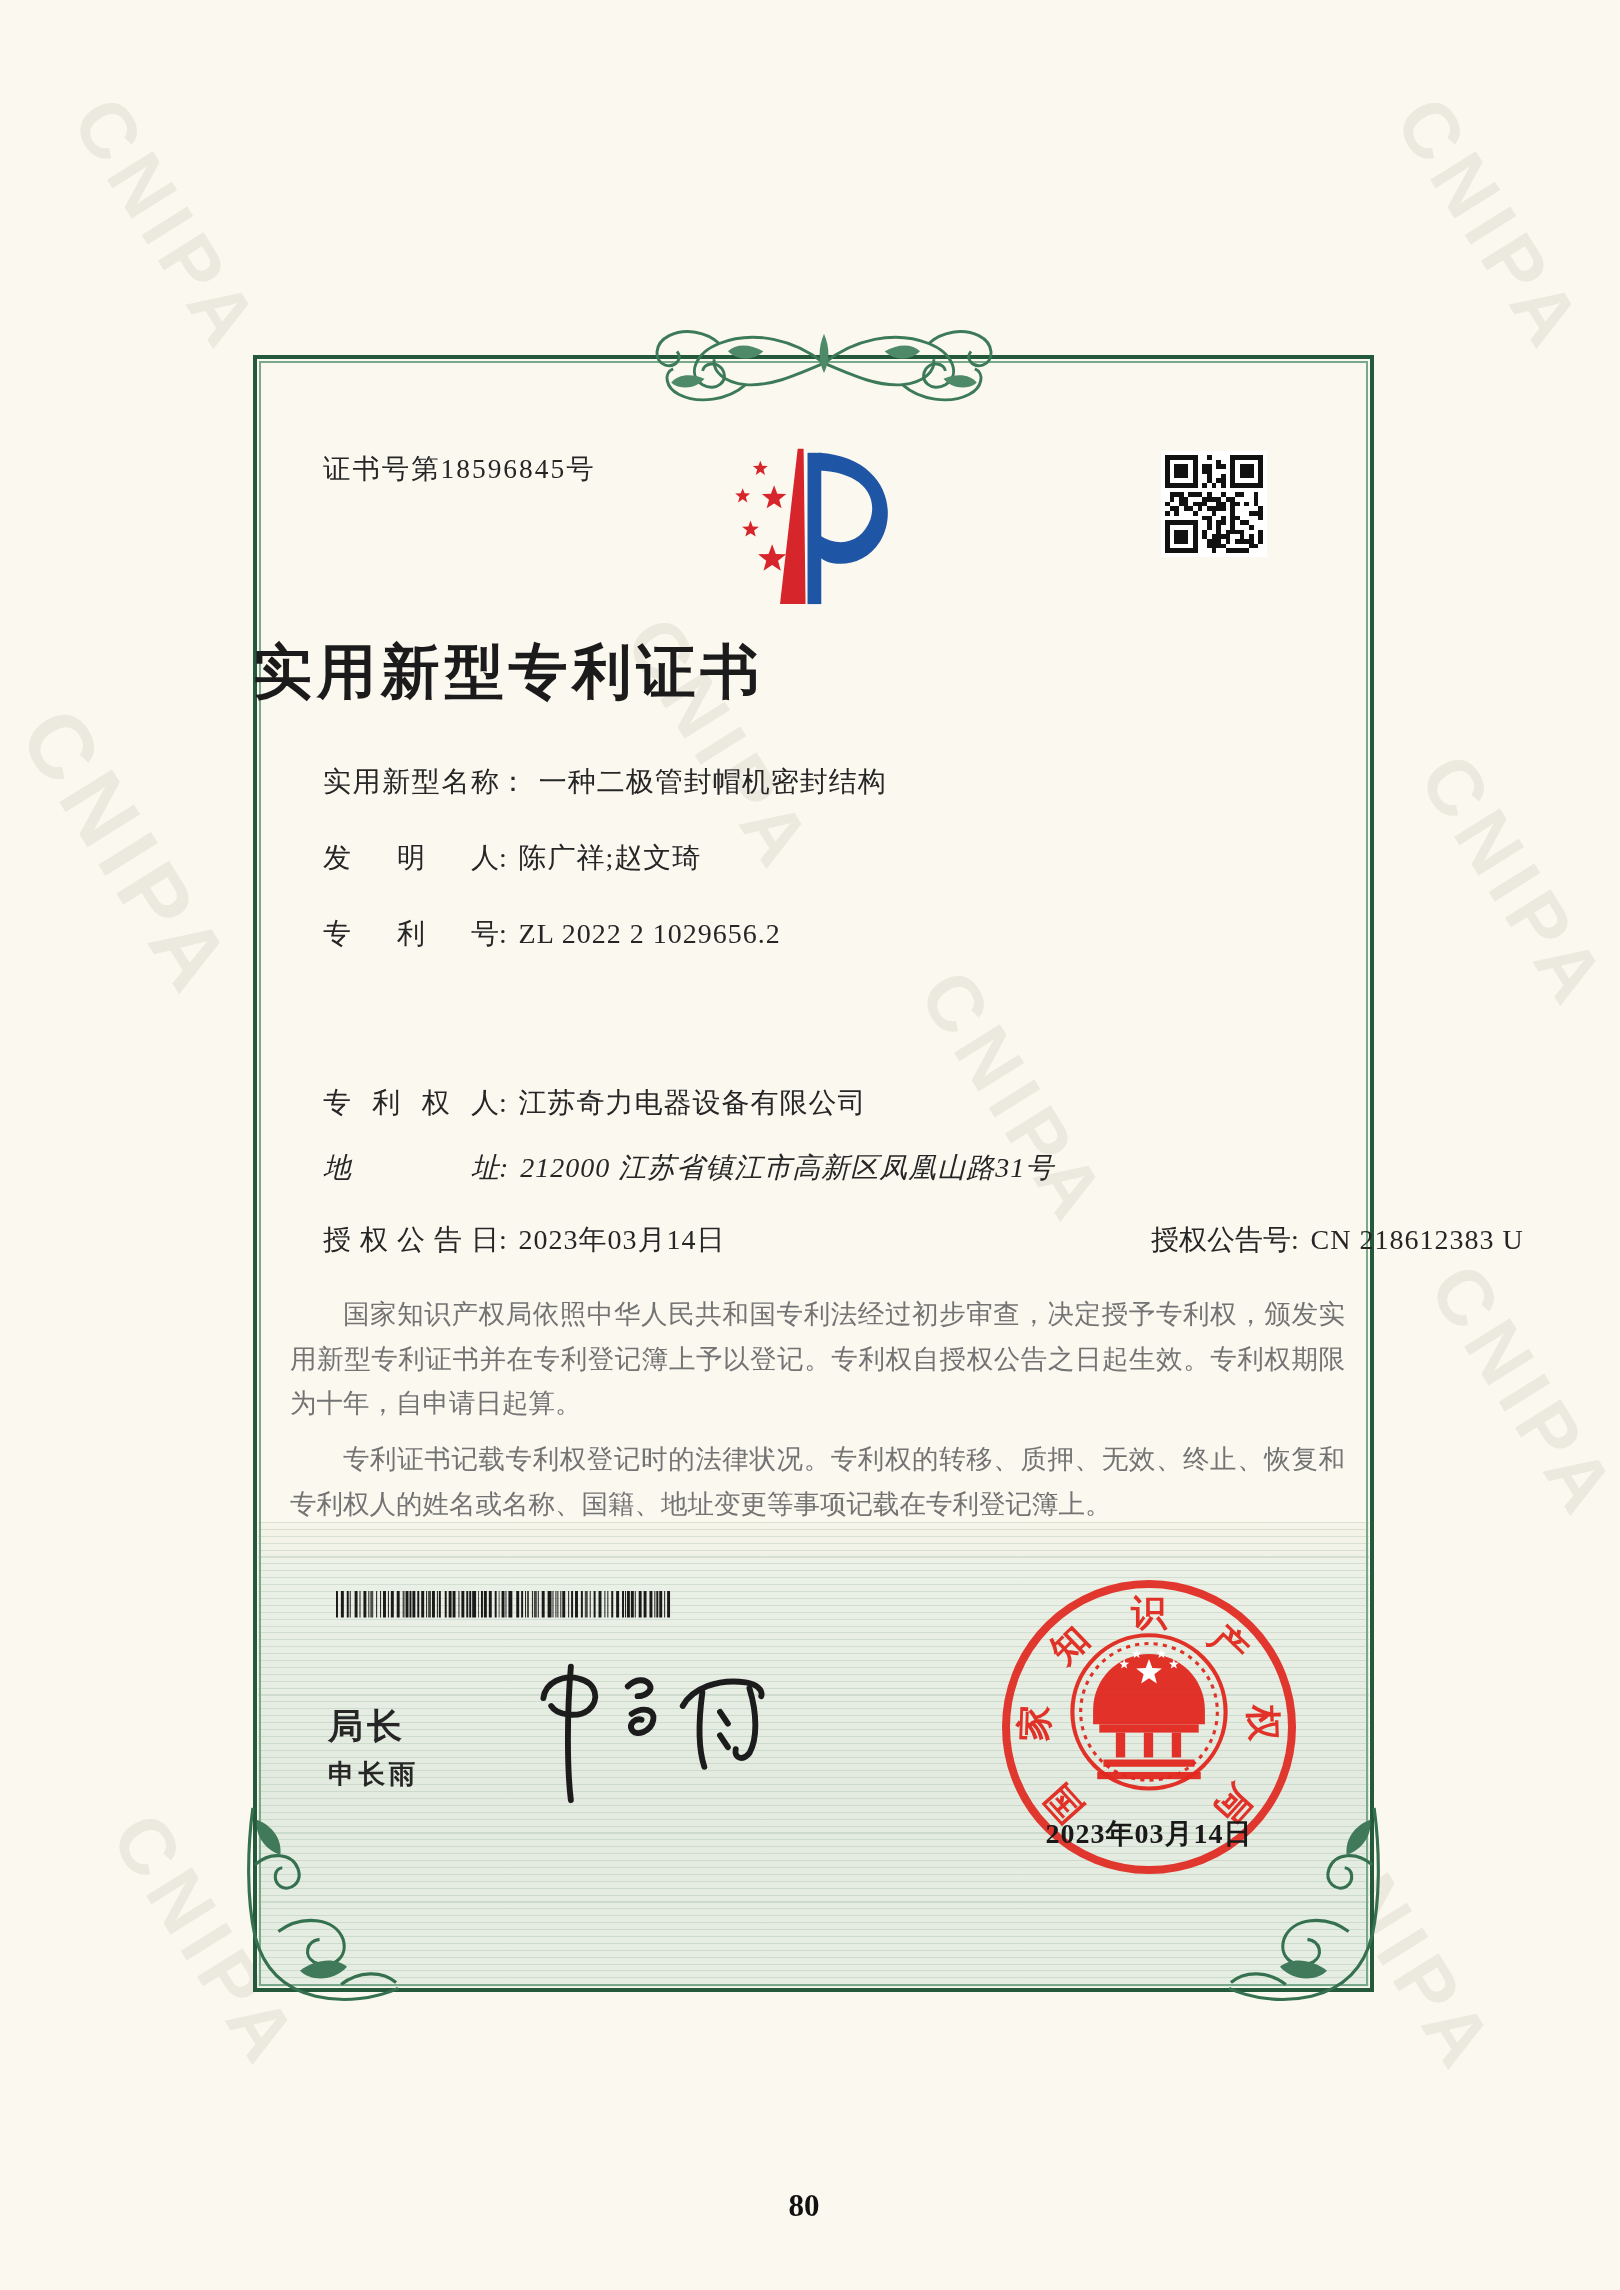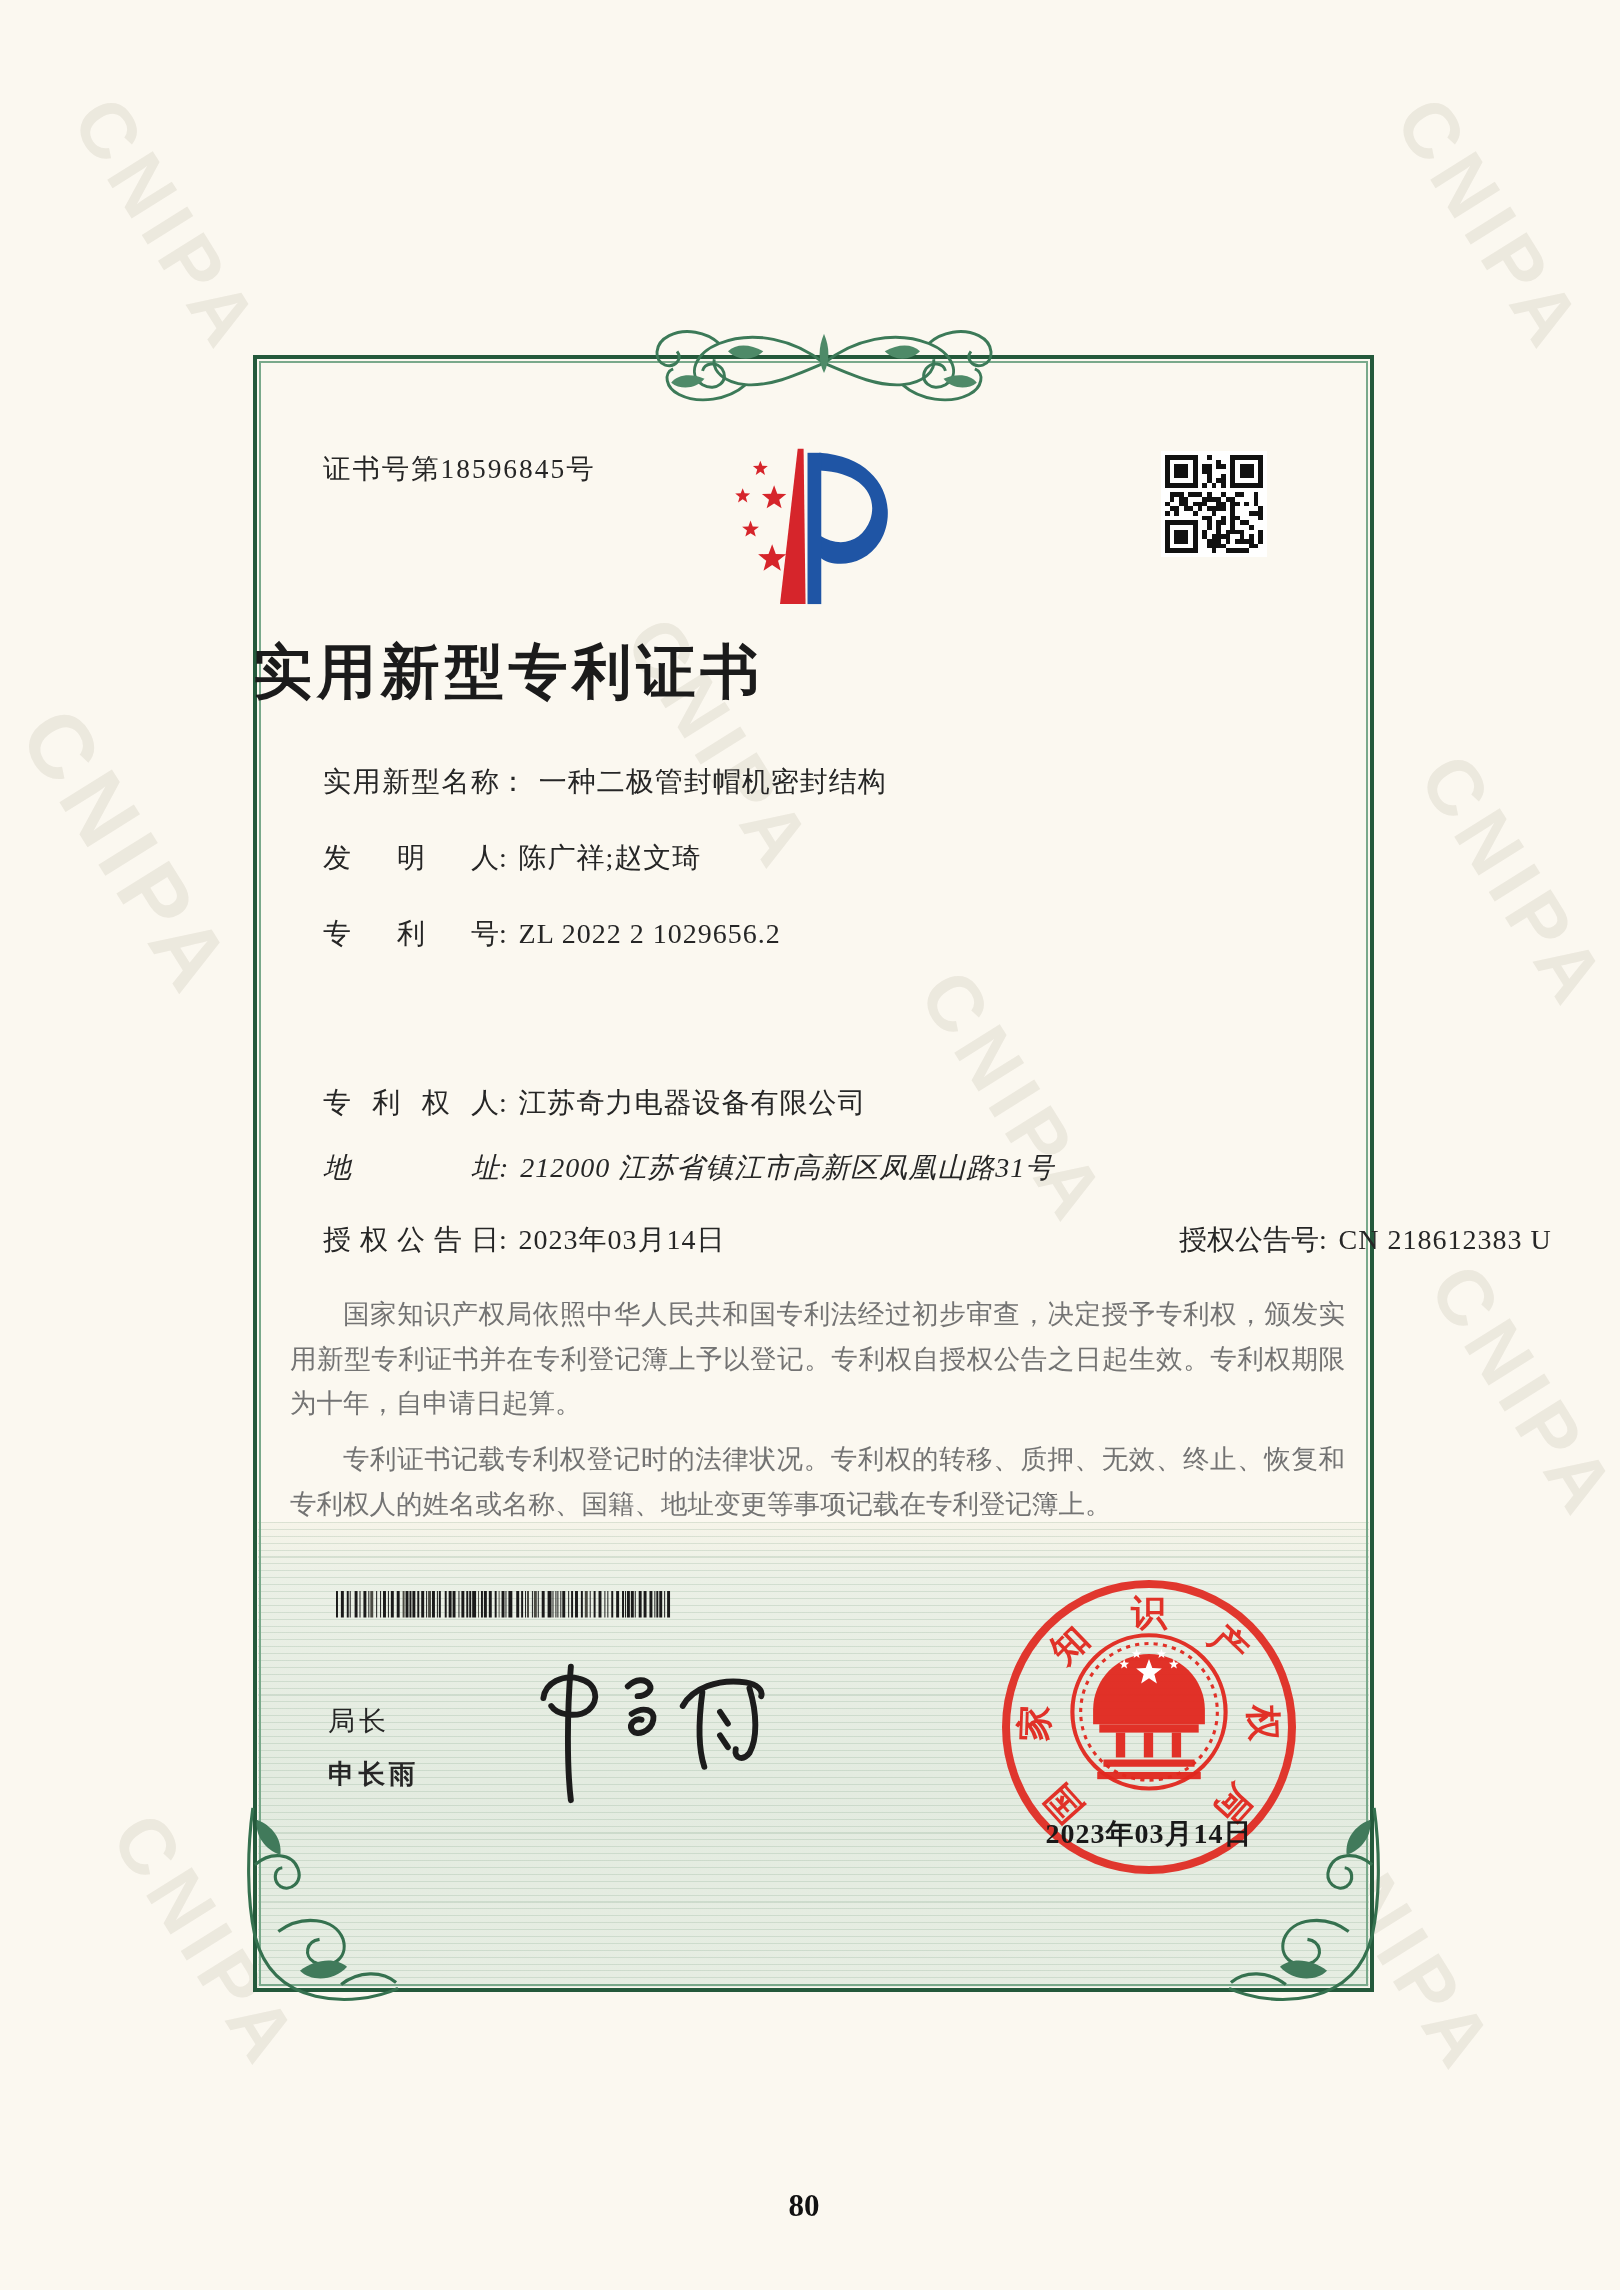--- a/index.html
+++ b/index.html
@@ -35,28 +35,28 @@
   .qr{position:absolute;left:1161px;top:451px;width:106px;height:106px;background:#fff;padding:3.9px;box-sizing:border-box;z-index:5;}
   .title{
     position:absolute;left:253px;top:633px;width:1121px;
     font-size:59px;font-weight:bold;letter-spacing:4.9px;color:#1b1b1b;z-index:5;
   }
   
   .frow{position:absolute;left:323px;width:1019px;font-size:28px;z-index:5;white-space:nowrap;}
   .flabel{display:inline-block;width:176px;text-align:justify;text-align-last:justify;}
   .fsep{display:inline-block;margin-right:11.8px;}
   .fval{letter-spacing:1px;}
-  .frow2{position:absolute;left:828px;top:0;white-space:nowrap;margin-left:28px;}
+  .frow2{position:absolute;left:828px;top:0;white-space:nowrap;}
   
   .legal{position:absolute;left:290px;top:1292px;width:1055px;z-index:5;
          font-size:26.5px;line-height:1.68;text-align:justify;color:#737373;}
   .legal p{margin:0 0 11.8px 0;text-indent:2em;}
   
   .barcode{position:absolute;left:336px;top:1591px;width:336px;height:26.5px;z-index:5;}
-  .sig-title{position:absolute;left:328px;top:1703px;font-size:27px;font-weight:400;
+  .sig-title{position:absolute;left:328px;top:1703px;font-size:35px;font-weight:700;
              font-family:"Liberation Sans",sans-serif;z-index:5;letter-spacing:3.9px;}
   .sig-name{position:absolute;left:328px;top:1756px;font-size:26.5px;font-weight:600;
             font-family:"Liberation Sans",sans-serif;z-index:5;letter-spacing:3.9px;}
   .signature{position:absolute;left:510px;top:1653px;width:265px;height:157px;z-index:5;}
   
   .seal{position:absolute;left:1002px;top:1580px;width:294px;height:294px;z-index:6;}
   .seal-ring{position:absolute;inset:0;border:8.8px solid rgba(224,39,30,0.92);border-radius:50%;box-sizing:border-box;}
   .seal-ch{position:absolute;left:50%;top:50%;font-size:36px;font-weight:bold;
            color:rgba(224,39,30,0.95);font-family:"Liberation Serif",serif;}
   .seal-emblem{position:absolute;left:50%;top:46%;transform:translate(-50%,-50%);width:167px;height:176px;}

